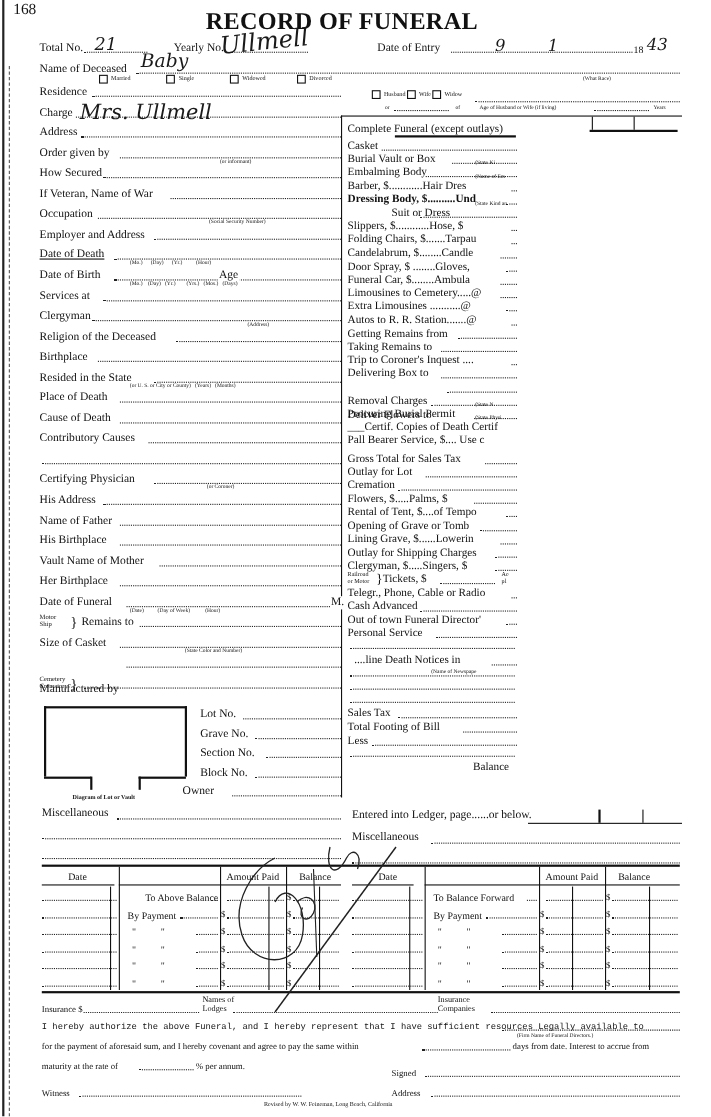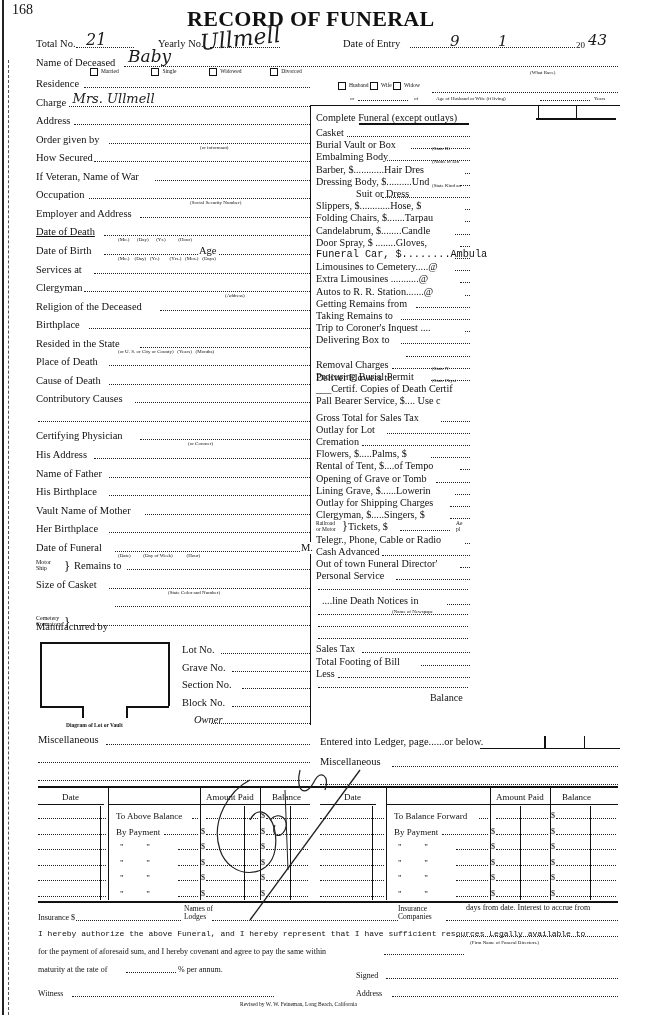--- a/index.html
+++ b/index.html
@@ -31,21 +31,21 @@
 <div class="hw" style="left:86px;top:30px;font-size:16px;">21</div>
 
 <div class="abs lbl" style="left:158px;top:38px;">Yearly No.</div>
 <div class="dots" style="left:210px;top:47px;width:70px;"></div>
 <div class="hw" style="left:200px;top:26px;font-size:22px;transform:rotate(-6deg);">Ullmell</div>
 
 <div class="abs lbl" style="left:343px;top:38px;">Date of Entry</div>
 <div class="dots" style="left:410px;top:47px;width:165px;"></div>
 <div class="hw" style="left:450px;top:32px;font-size:15px;">9</div>
 <div class="hw" style="left:498px;top:32px;font-size:15px;">1</div>
-<div class="abs lbl" style="left:576px;top:39px;font-size:9px;">20</div>
+<div class="abs lbl" style="left:576px;top:39px;font-size:9px;">18</div>
 <div class="hw" style="left:588px;top:31px;font-size:15px;">43</div>
 
 <div class="abs lbl" style="left:36px;top:57px;">Name of Deceased</div>
 <div class="dots" style="left:124px;top:66px;width:494px;"></div>
 <div class="hw" style="left:128px;top:46px;font-size:17px;">Baby</div>
 <div class="abs sub" style="left:530px;top:70px;">(What Race)</div>
 
 <div class="abs" style="left:90px;top:68px;font-size:5.5px;">
   <span><span class="chk"></span><span>Married</span></span>
   <span style="display:inline-block;width:30px;"></span>
@@ -73,21 +73,21 @@
 <div class="vline" style="left:310px;top:105px;height:620px;"></div>
 <div class="hline" style="left:536px;top:118px;width:80px;border-top:2px solid #111;"></div>
 <div class="vline" style="left:538px;top:106px;height:12px;"></div>
 <div class="vline" style="left:576px;top:106px;height:12px;"></div>
 
 <div id="left-fields">
     <div class="abs lbl" style="left:36px;top:78px;">Residence</div>
     <div class="dots" style="left:83.9px;top:87px;width:226.1px;"></div>
     <div class="abs lbl" style="left:36px;top:96.55px;">Charge</div>
     <div class="dots" style="left:68.6px;top:105.55px;width:241.4px;"></div>
-    <div class="hw" style="left:72.6px;top:90.55px;font-size:13px;">Mrs. Ullmell</div>
+    <div class="hw" style="left:72.6px;top:90.55px;font-size:19px;">Mrs. Ullmell</div>
     <div class="abs lbl" style="left:36px;top:115.1px;">Address</div>
     <div class="dots" style="left:73.69999999999999px;top:124.1px;width:236.3px;"></div>
     <div class="abs lbl" style="left:36px;top:133.65px;">Order given by</div>
     <div class="dots" style="left:109.39999999999999px;top:142.65px;width:200.60000000000002px;"></div>
     <div class="abs sub" style="left:200px;top:144.65px;white-space:pre;">(or informant)</div>
     <div class="abs lbl" style="left:36px;top:152.2px;">How Secured</div>
     <div class="dots" style="left:94.1px;top:161.2px;width:215.9px;"></div>
     <div class="abs lbl" style="left:36px;top:170.75px;">If Veteran, Name of War</div>
     <div class="dots" style="left:155.3px;top:179.75px;width:154.7px;"></div>
     <div class="abs lbl" style="left:36px;top:189.3px;">Occupation</div>
@@ -167,21 +167,21 @@
 
 <div id="lot-fields">
     <div class="abs lbl" style="left:182px;top:644px;">Lot No.</div>
     <div class="dots" style="left:221.1px;top:653px;width:88.9px;"></div>
     <div class="abs lbl" style="left:182px;top:661.6px;">Grave No.</div>
     <div class="dots" style="left:231.7px;top:670.6px;width:78.30000000000001px;"></div>
     <div class="abs lbl" style="left:182px;top:679.2px;">Section No.</div>
     <div class="dots" style="left:242.3px;top:688.2px;width:67.69999999999999px;"></div>
     <div class="abs lbl" style="left:182px;top:696.8px;">Block No.</div>
     <div class="dots" style="left:231.7px;top:705.8px;width:78.30000000000001px;"></div>
-    <div class="abs lbl" style="left:194px;top:714.4px;font-style:italic;">Owner</div>
+    <div class="abs lbl" style="left:166px;top:714.4px;">Owner</div>
     <div class="dots" style="left:210.5px;top:723.4px;width:99.5px;"></div>
   </div>
 
 <div class="abs lbl" style="left:38px;top:734px;">Miscellaneous</div>
 <div class="dots" style="left:106px;top:744px;width:204px;"></div>
 <div class="dots" style="left:38px;top:762px;width:272px;"></div>
 <div class="dots" style="left:38px;top:780px;width:272px;"></div>
 
 <div id="charges-list">
     <div class="abs right-lbl" style="left:316px;top:112px;">Complete Funeral (except outlays)</div>
@@ -189,34 +189,34 @@
     <div class="abs right-lbl" style="left:316px;top:127px;">Casket</div>
     <div class="dots" style="left:347.4px;top:136px;width:122.60000000000002px;"></div>
     <div class="abs right-lbl" style="left:316px;top:139.2px;">Burial Vault or Box</div>
     <div class="dots" style="left:411.1px;top:148.2px;width:58.89999999999998px;"></div>
     <div class="abs right-lbl" style="left:316px;top:151.39999999999998px;">Embalming Body</div>
     <div class="dots" style="left:386.6px;top:160.39999999999998px;width:83.39999999999998px;"></div>
     <div class="abs sub" style="left:432px;top:146.39999999999998px;">(State Ki</div>
     <div class="abs right-lbl" style="left:316px;top:163.59999999999997px;">Barber, $............Hair Dres</div>
     <div class="dots" style="left:465px;top:172.59999999999997px;width:5px;"></div>
     <div class="abs sub" style="left:432px;top:158.59999999999997px;">(Name of Em</div>
-    <div class="abs right-lbl" style="left:316px;top:175.79999999999995px;">Dressing Body, $..........Und</div>
+    <div class="abs right-lbl" style="left:316px;top:175.79999999999995px;font-weight:bold;">Dressing Body, $..........Und</div>
     <div class="dots" style="left:460.1px;top:184.79999999999995px;width:9.899999999999977px;"></div>
     <div class="abs right-lbl" style="left:316px;top:187.99999999999994px;margin-left:40px;">Suit or Dress</div>
     <div class="dots" style="left:381.7px;top:196.99999999999994px;width:88.30000000000001px;"></div>
     <div class="abs sub" style="left:432px;top:182.99999999999994px;">(State Kind an</div>
     <div class="abs right-lbl" style="left:316px;top:200.19999999999993px;">Slippers, $............Hose, $</div>
     <div class="dots" style="left:465px;top:209.19999999999993px;width:5px;"></div>
     <div class="abs right-lbl" style="left:316px;top:212.39999999999992px;">Folding Chairs, $.......Tarpau</div>
     <div class="dots" style="left:465px;top:221.39999999999992px;width:5px;"></div>
     <div class="abs right-lbl" style="left:316px;top:224.5999999999999px;">Candelabrum, $........Candle</div>
     <div class="dots" style="left:455.20000000000005px;top:233.5999999999999px;width:14.799999999999955px;"></div>
     <div class="abs right-lbl" style="left:316px;top:236.7999999999999px;">Door Spray, $ ........Gloves,</div>
     <div class="dots" style="left:460.1px;top:245.7999999999999px;width:9.899999999999977px;"></div>
-    <div class="abs right-lbl" style="left:316px;top:248.9999999999999px;font-family:Liberation Mono, monospace;">Funeral Car, $........Ambula</div>
+    <div class="abs right-lbl" style="left:316px;top:248.9999999999999px;">Funeral Car, $........Ambula</div>
     <div class="dots" style="left:455.20000000000005px;top:257.9999999999999px;width:14.799999999999955px;"></div>
     <div class="abs right-lbl" style="left:316px;top:261.1999999999999px;">Limousines to Cemetery.....@</div>
     <div class="dots" style="left:455.20000000000005px;top:270.1999999999999px;width:14.799999999999955px;"></div>
     <div class="abs right-lbl" style="left:316px;top:273.39999999999986px;">Extra Limousines ...........@</div>
     <div class="dots" style="left:460.1px;top:282.39999999999986px;width:9.899999999999977px;"></div>
     <div class="abs right-lbl" style="left:316px;top:285.59999999999985px;">Autos to R. R. Station.......@</div>
     <div class="dots" style="left:465px;top:294.59999999999985px;width:5px;"></div>
     <div class="abs right-lbl" style="left:316px;top:297.79999999999984px;">Getting Remains from</div>
     <div class="dots" style="left:416px;top:306.79999999999984px;width:54px;"></div>
     <div class="abs right-lbl" style="left:316px;top:309.99999999999983px;">Taking Remains to</div>
@@ -305,21 +305,21 @@
     <div class="hline" style="left:38px;top:804px;width:66px;"></div>
     <div class="hline" style="left:108px;top:804px;width:92px;"></div>
     <div class="hline" style="left:200px;top:804px;width:110px;"></div>
     <div class="vline" style="left:108px;top:788px;height:112px;"></div>
     <div class="vline" style="left:200px;top:788px;height:112px;"></div>
     <div class="vline" style="left:260px;top:788px;height:112px;"></div>
     <div class="vline" style="left:100px;top:806px;height:94px;"></div>
     <div class="vline" style="left:244px;top:806px;height:94px;"></div>
     <div class="vline" style="left:290px;top:806px;height:94px;"></div>
     <div class="dots" style="left:38px;top:818px;width:68px;"></div>
-    <div class="abs lbl" style="left:116px;top:810px;font-size:9px;white-space:pre;text-align:center;">To Above Balance</div>
+    <div class="abs lbl" style="left:132px;top:810px;font-size:9px;white-space:pre;text-align:center;">To Above Balance</div>
     <div class="dots" style="left:191.6px;top:818px;width:6.400000000000006px;"></div>
     <div class="dots" style="left:206px;top:818px;width:52px;"></div>
     <div class="abs lbl" style="left:261px;top:810px;font-size:8px;">$</div>
     <div class="dots" style="left:266px;top:818px;width:42px;"></div>
     <div class="dots" style="left:38px;top:833.5px;width:68px;"></div>
     <div class="abs lbl" style="left:116px;top:825.5px;font-size:9px;white-space:pre;">By Payment</div>
     <div class="dots" style="left:164px;top:833.5px;width:34px;"></div>
     <div class="abs lbl" style="left:201px;top:825.5px;font-size:8px;">$</div>
     <div class="dots" style="left:206px;top:833.5px;width:52px;"></div>
     <div class="abs lbl" style="left:261px;top:825.5px;font-size:8px;">$</div>
@@ -427,21 +427,21 @@
     <div class="abs" style="left:398px;top:905px;font-size:7.5px;line-height:8px;">
       <div>Insurance</div>
       <div>Companies</div>
     </div>
     <div class="dots" style="left:446px;top:920px;width:172px;"></div>
     <div class="abs lbl" style="left:38px;top:928px;font-size:8px;font-family:Liberation Mono, monospace;">I hereby authorize the above Funeral, and I hereby represent that I have sufficient resources Legally available to</div>
     <div class="dots" style="left:456px;top:936px;width:162px;"></div>
     <div class="abs sub" style="left:470px;top:940px;">(Firm Name of Funeral Directors.)</div>
     <div class="abs lbl" style="left:38px;top:946px;font-size:8px;">for the payment of aforesaid sum, and I hereby covenant and agree to pay the same within</div>
     <div class="dots" style="left:384px;top:954px;width:80px;"></div>
-    <div class="abs lbl" style="left:466px;top:902px;font-size:8px;">days from date.   Interest to accrue from</div>
+    <div class="abs lbl" style="left:466px;top:946px;font-size:8px;">days from date.   Interest to accrue from</div>
     <div class="abs lbl" style="left:38px;top:964px;font-size:8px;">maturity at the rate of</div>
     <div class="dots" style="left:126px;top:972px;width:50px;"></div>
     <div class="abs lbl" style="left:178px;top:964px;font-size:8px;">% per annum.</div>
     <div class="abs lbl" style="left:356px;top:970px;font-size:8px;">Signed</div>
     <div class="dots" style="left:386px;top:978px;width:232px;"></div>
     <div class="abs lbl" style="left:38px;top:988px;font-size:8px;">Witness</div>
     <div class="dots" style="left:72px;top:996px;width:202px;"></div>
     <div class="abs lbl" style="left:356px;top:988px;font-size:8px;">Address</div>
     <div class="dots" style="left:392px;top:996px;width:226px;"></div>
     <div class="abs" style="left:240px;top:1001px;font-size:5.5px;">Revised by W. W. Feineman, Long Beach, California</div>

